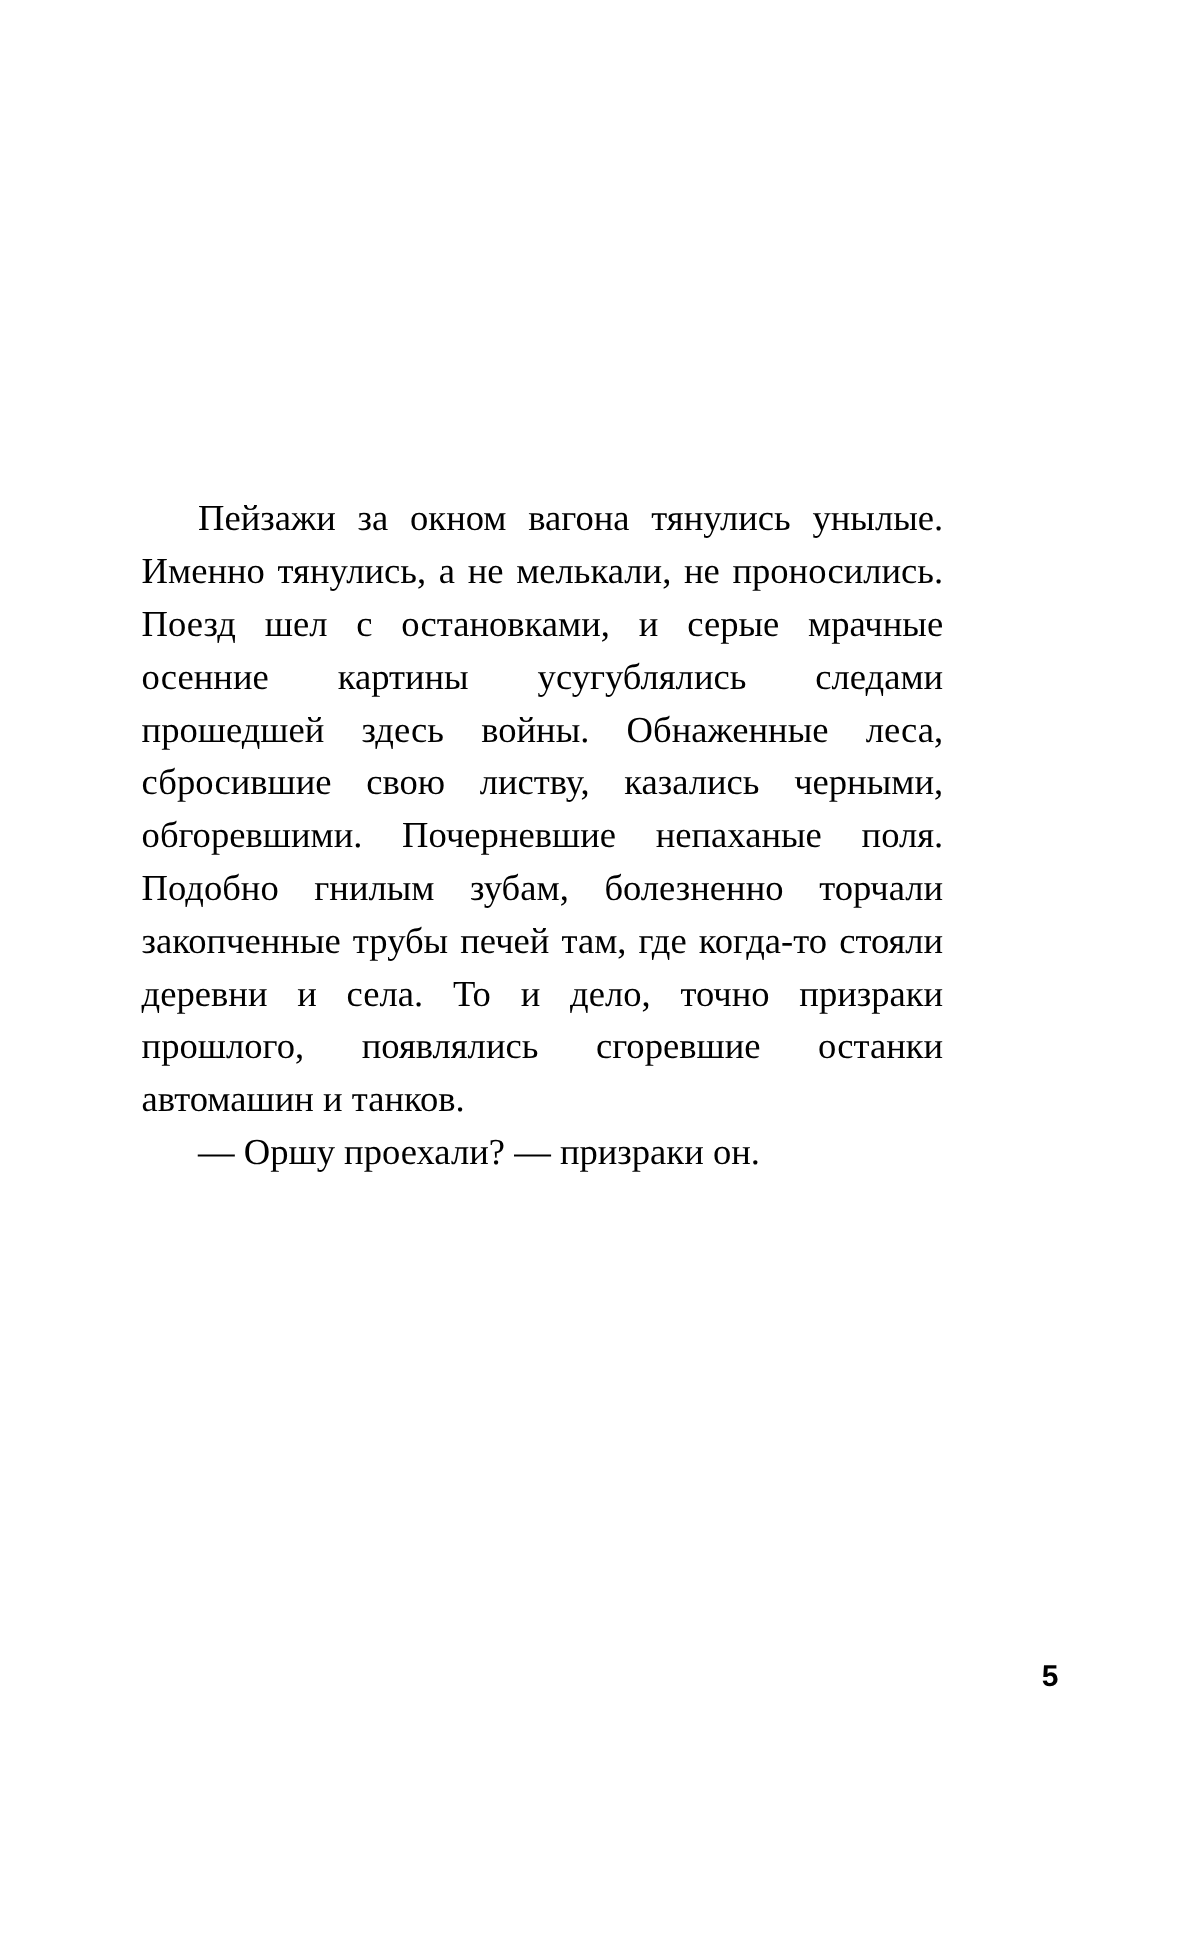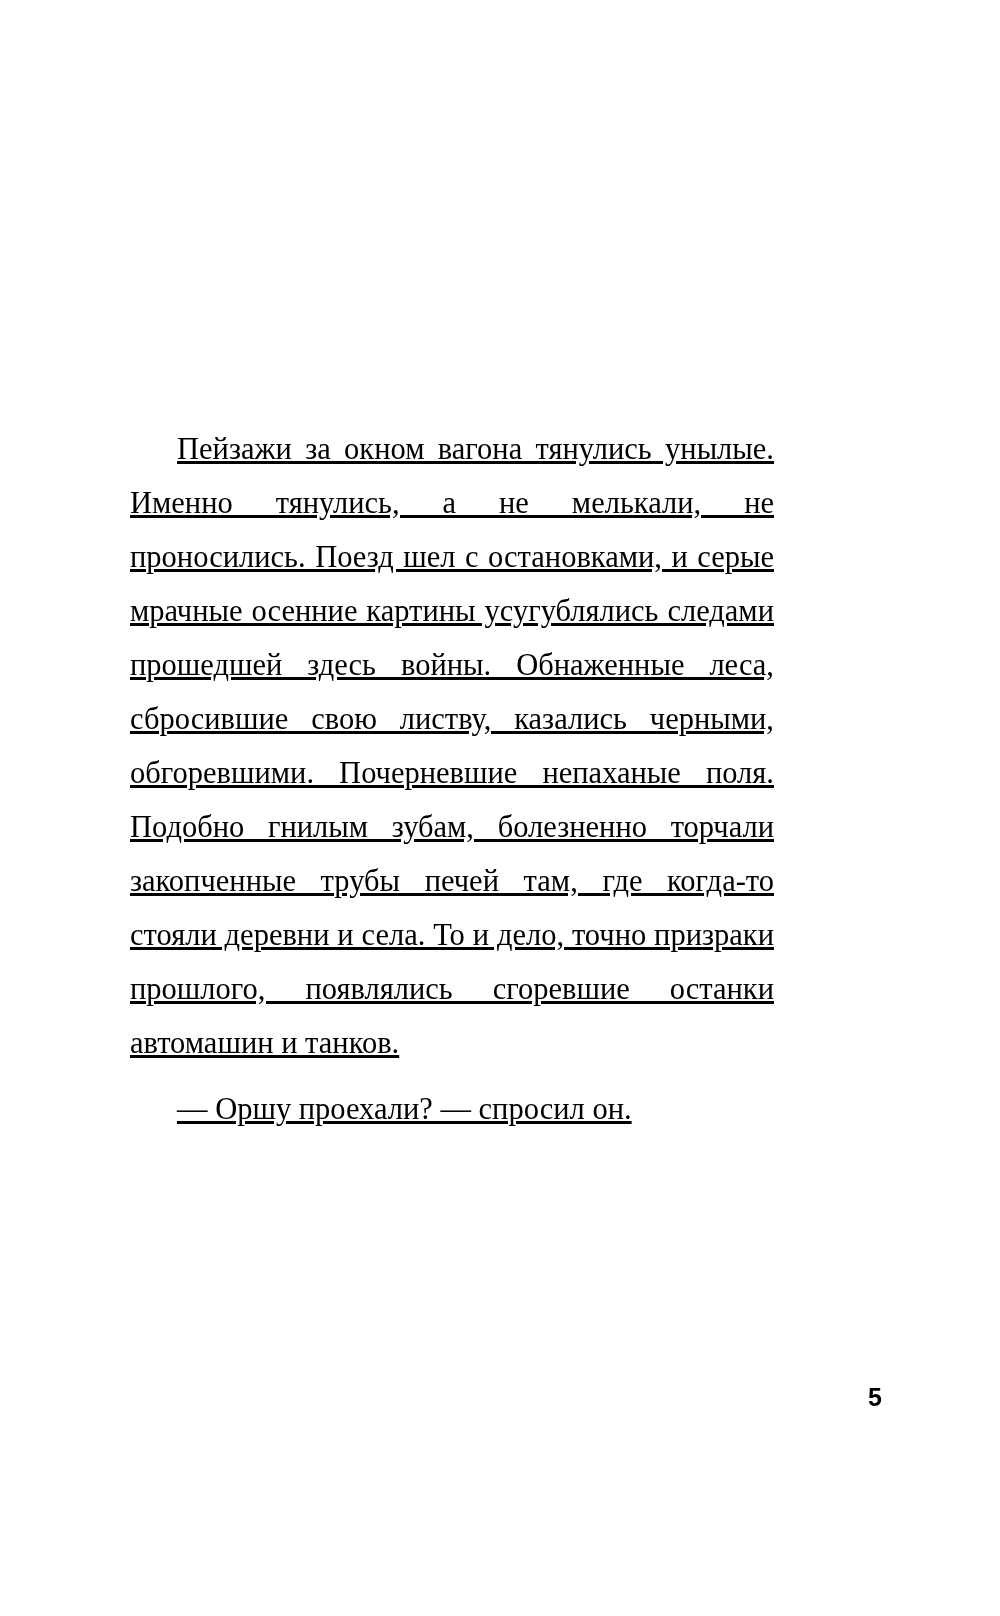--- a/index.html
+++ b/index.html
@@ -32,28 +32,27 @@
   .chapter-title {
     font-family: "Liberation Sans", sans-serif;
     font-weight: bold;
     font-size: 31px;
     letter-spacing: 0.5px;
     text-align: center;
     margin: 0 0 84px 0;
     line-height: 1;
   }
   .body-text p {
-    margin: 12px;
+    margin: 0;
     font-size: 30.5px;
-    line-height: 54px;
+    line-height: 44px;
     text-align: justify;
     text-indent: 47px;
     -webkit-hyphens: none;
     hyphens: none;
-    text-decoration: underline;
   }
   .body-text p.last {
     text-align: left;
   }
   .folio {
     position: absolute;
     right: 118px;
     top: 1385px;
     font-family: "Liberation Sans", sans-serif;
     font-weight: bold;
@@ -64,20 +63,20 @@
 </head>
 <body>
 
 <div class="page">
 
   <div class="content">
 
 
     <div class="body-text">
       <p>Пейзажи за окном вагона тянулись унылые. Именно тянулись, а не мелькали, не проносились. Поезд шел с остановками, и серые мрачные осенние картины усугублялись следами прошедшей здесь войны. Обнаженные леса, сбросившие свою листву, казались черными, обгоревшими. Почерневшие непаханые поля. Подобно гнилым зубам, болезненно торчали закопченные трубы печей там, где когда-то стояли деревни и села. То и дело, точно призраки прошлого, появлялись сгоревшие останки автомашин и танков.</p>
-      <p class="last">— Оршу проехали? — спросил он.</p>
+      <p class="last">— Оршу проехали? — призраки он.</p>
     </div>
 
   </div>
 
   <div class="folio">5</div>
 
 </div>
 
 </body></html>

